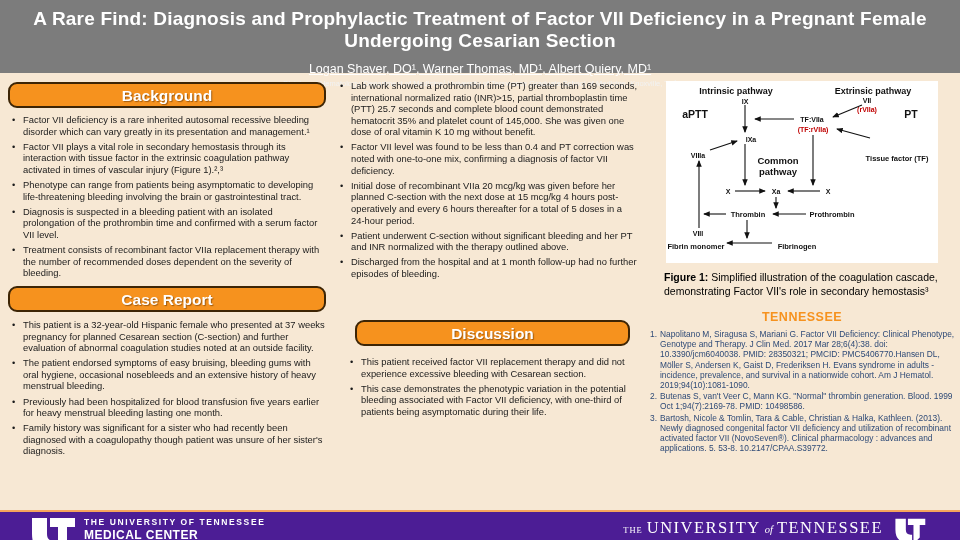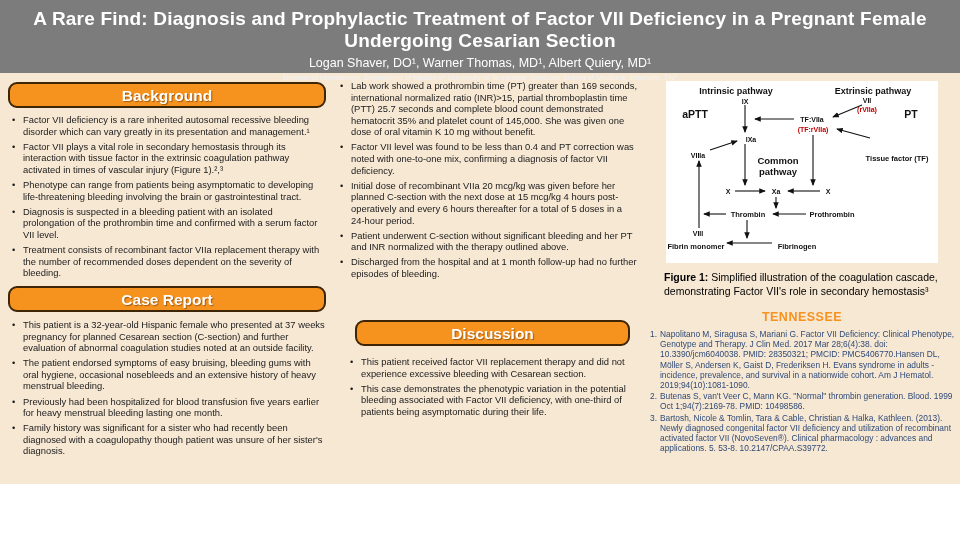--- a/index.html
+++ b/index.html
@@ -1,25 +1,25 @@
 <!DOCTYPE html>
 <html><head>
 <meta charset="utf-8">
 <style>
   * { margin:0; padding:0; box-sizing:border-box; }
   html,body { width:960px; height:540px; }
   .poster {
-    position:relative; width:960px; height:484px; overflow:hidden;
+    position:relative; width:960px; height:540px; overflow:hidden;
     background:#f7e8d4; font-family:"Liberation Sans", sans-serif;
   }
   
   .header { position:absolute; left:0; top:0; width:960px; height:73px;
     background:#7c7c7c; color:#fff; text-align:center; }
   .header .title { padding-top:8px; font-size:19px; font-weight:bold; letter-spacing:0.2px; }
-  .header .authors { margin-top:4px; font-size:12.5px; }
+  .header .authors { margin-top:10px; font-size:12.5px;text-decoration:underline; }
   .header .affiliation { margin-top:3px; font-size:7.5px; color:#f2f2f2; }
 
   
   .col { position:absolute; }
   .col-left  { left:8px;   top:80px; width:318px; height:402px; }
   .col-mid   { left:336px; top:80px; width:302px; height:402px; }
   .col-right { left:646px; top:79px; width:312px; height:405px; }
 
   .banner {
     position:absolute; left:0; right:0; height:26px;

